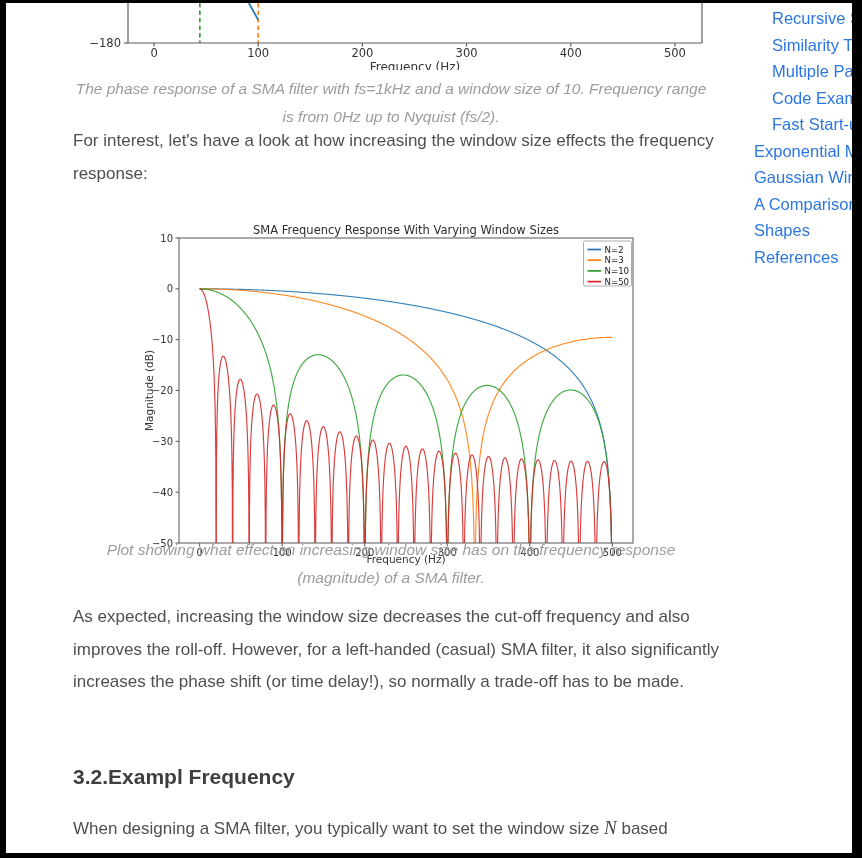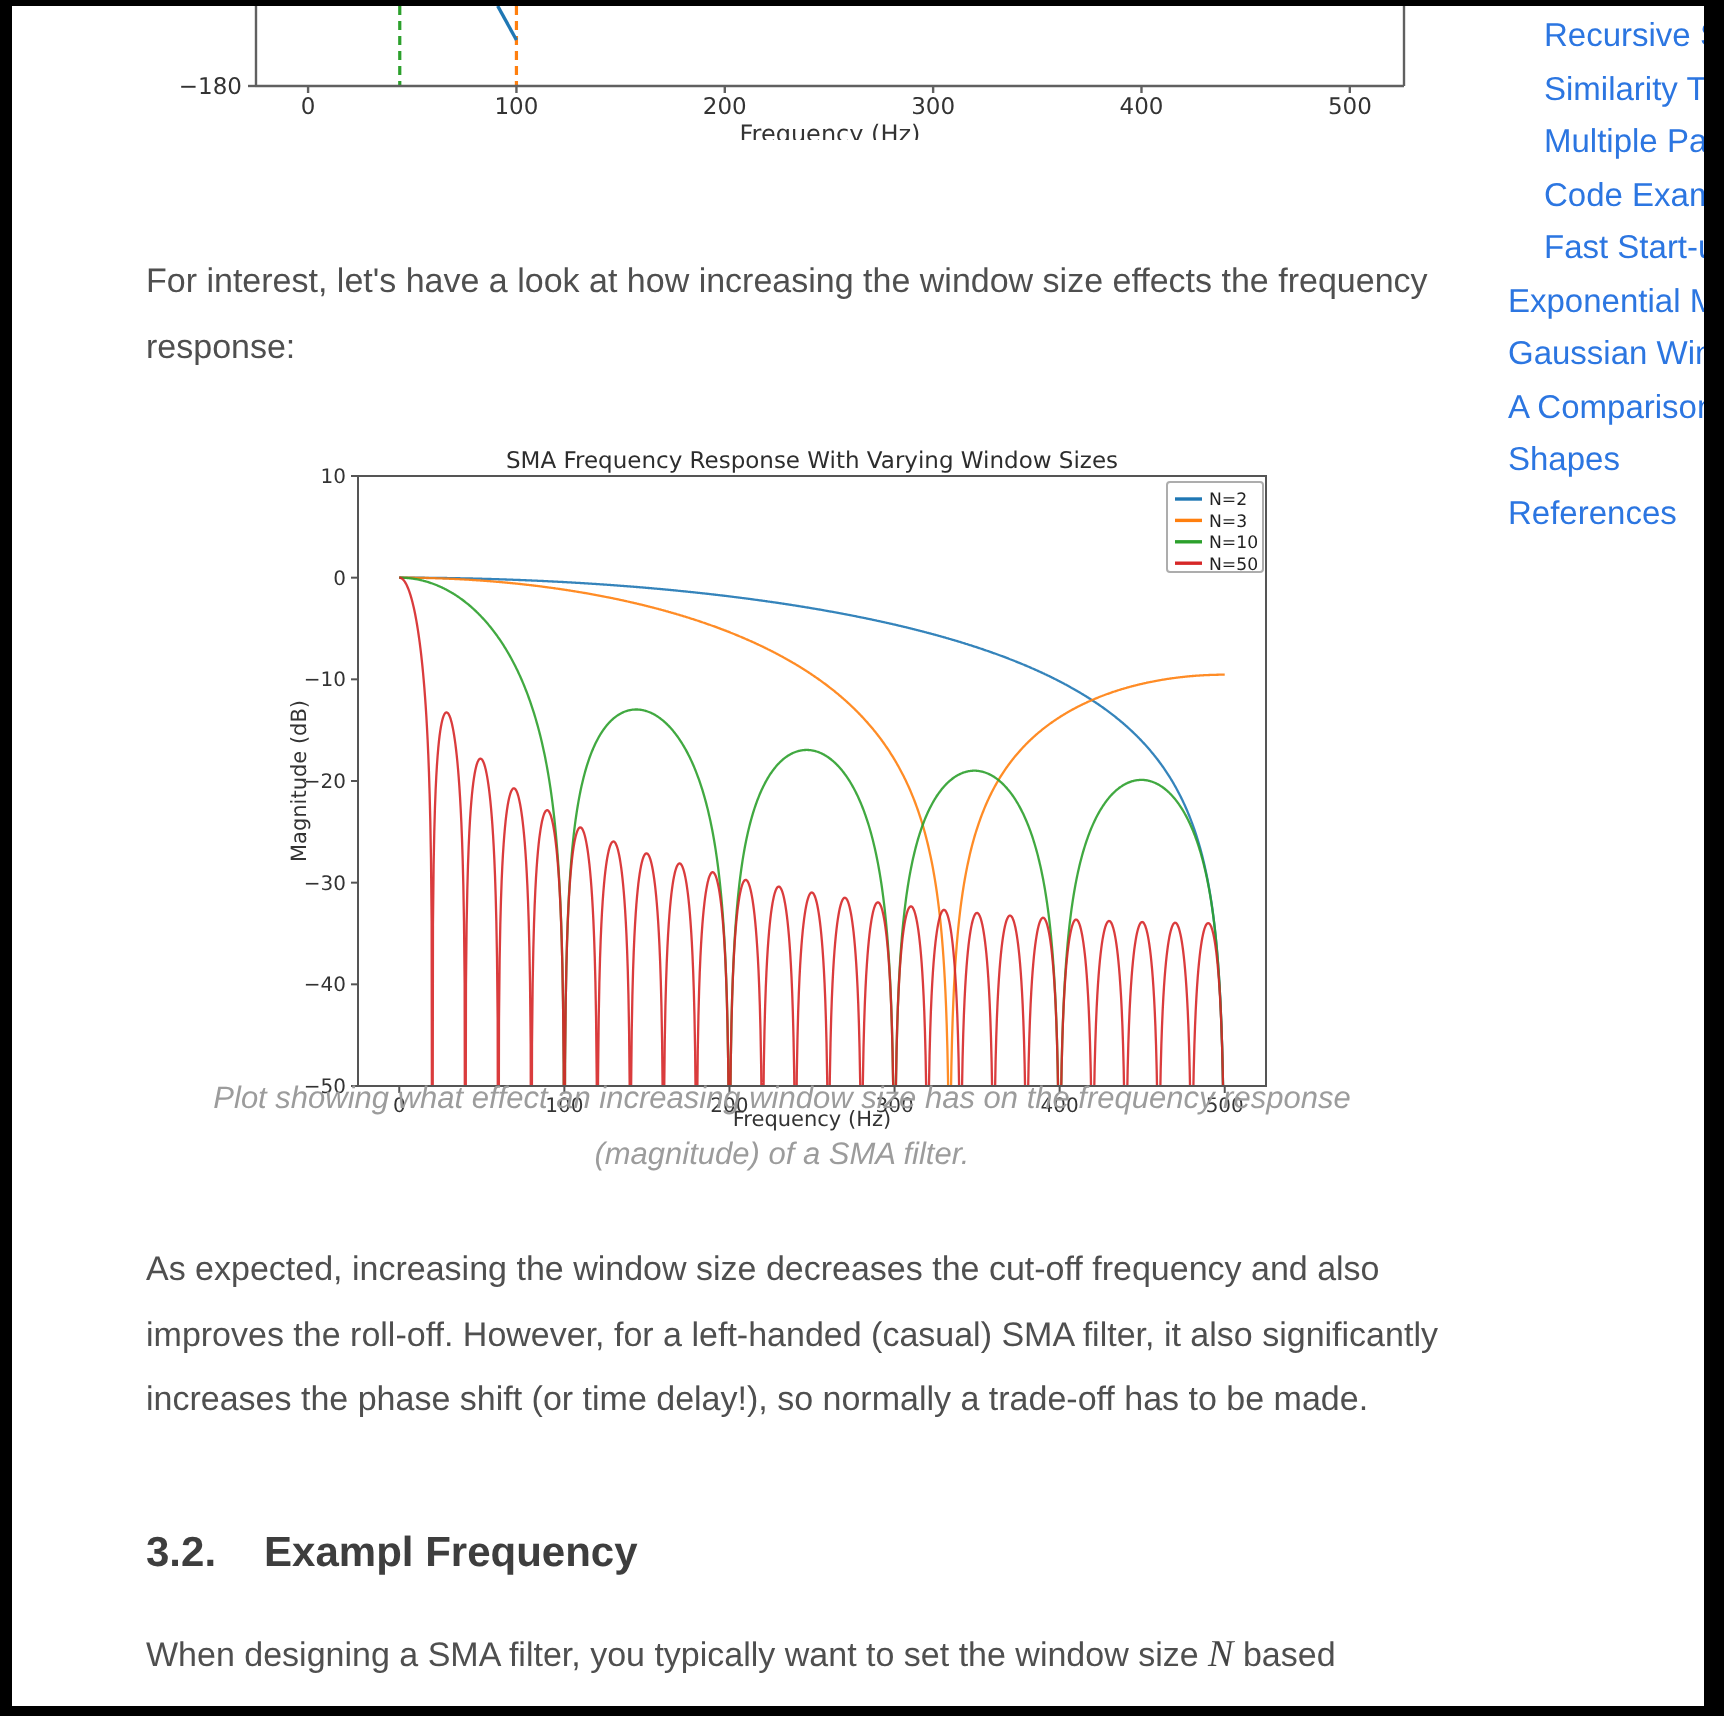--- a/index.html
+++ b/index.html
@@ -4,21 +4,21 @@
 <style>
   html,body{margin:0;padding:0;}
   body{width:862px;height:858px;background:#000;position:relative;overflow:hidden;
        font-family:"Liberation Sans", sans-serif;}
   .page{position:absolute;left:6px;top:3px;width:846px;height:850px;background:#fff;overflow:hidden;}
 
   
   .para{position:absolute;font-size:17px;line-height:32.5px;color:#4f4f4f;text-align:left;}
   .caption{position:absolute;font-style:italic;font-size:15.5px;line-height:27.5px;color:#9c9c9c;text-align:center;}
   .h3{position:absolute;font-size:21px;line-height:30px;font-weight:700;color:#3e3e3e;}
-  .h3 .hnum{margin-right:24px;}
+  .h3 .hnum{margin-right:0;}
   .mathn{font-family:"Liberation Serif", serif;font-style:italic;font-size:19px;color:#454545;}
 
   
   #sidebar{position:absolute;left:748px;top:2px;width:150px;display:flex;flex-direction:column;}
   .toc-link{color:var(--link,#2c76e1);font-size:16.5px;line-height:26.5px;text-decoration:none;
             white-space:nowrap;cursor:pointer;}
   .toc-link.lvl2{padding-left:18px;}
 
   svg text{font-family:"DejaVu Sans", sans-serif;}
   .chart{position:absolute;}
@@ -45,20 +45,21 @@
       <text x="272.39201451905626" y="54" font-size="11.5" text-anchor="middle" fill="#333">200</text>
       <line x1="376.5662431941924" y1="40" x2="376.5662431941924" y2="43.5" stroke="#606060" stroke-width="1.2"></line>
       <text x="376.5662431941924" y="54" font-size="11.5" text-anchor="middle" fill="#333">300</text>
       <line x1="480.74047186932853" y1="40" x2="480.74047186932853" y2="43.5" stroke="#606060" stroke-width="1.2"></line>
       <text x="480.74047186932853" y="54" font-size="11.5" text-anchor="middle" fill="#333">400</text>
       <line x1="584.9147005444647" y1="40" x2="584.9147005444647" y2="43.5" stroke="#606060" stroke-width="1.2"></line>
       <text x="584.9147005444647" y="54" font-size="11.5" text-anchor="middle" fill="#333">500</text>
       <text x="325" y="68" font-size="12" text-anchor="middle" fill="#333">Frequency (Hz)</text>
     </svg>
 
+  <div class="caption" style="left:67px;top:72px;width:636px;">The phase response of a SMA filter with fs=1kHz and a window size of 10. Frequency range is from 0Hz up to Nyquist (fs/2).</div>
 
   <div class="para" style="left:67px;top:122px;width:645px;">For interest, let's have a look at how increasing the window size effects the frequency response:</div>
 
   <svg id="mag-svg" class="chart" style="left:134px;top:219px;" width="522" height="346" viewBox="0 0 522 346">
       <rect x="0" y="0" width="522" height="346" fill="#fff"></rect>
       <clipPath id="plotclip">
         <rect x="39" y="16" width="454" height="305" fill="#fff"></rect>
       </clipPath>
       <g clip-path="url(#plotclip)">
         <path d="M59.64,66.83L59.97,66.83L60.30,66.83L60.63,66.83L60.96,66.83L61.29,66.83L61.62,66.83L61.95,66.84L62.28,66.84L62.61,66.84L62.94,66.84L63.27,66.84L63.60,66.84L63.93,66.84L64.26,66.84L64.59,66.84L64.92,66.84L65.25,66.84L65.58,66.84L65.91,66.85L66.24,66.85L66.57,66.85L66.90,66.85L67.23,66.85L67.56,66.85L67.89,66.86L68.22,66.86L68.55,66.86L68.88,66.86L69.21,66.86L69.54,66.86L69.87,66.87L70.20,66.87L70.53,66.87L70.86,66.87L71.19,66.88L71.52,66.88L71.85,66.88L72.18,66.88L72.51,66.89L72.84,66.89L73.17,66.89L73.50,66.89L73.83,66.90L74.16,66.90L74.49,66.90L74.82,66.91L75.15,66.91L75.49,66.91L75.82,66.92L76.15,66.92L76.48,66.92L76.81,66.93L77.14,66.93L77.47,66.94L77.80,66.94L78.13,66.94L78.46,66.95L78.79,66.95L79.12,66.95L79.45,66.96L79.78,66.96L80.11,66.97L80.44,66.97L80.77,66.98L81.10,66.98L81.43,66.99L81.76,66.99L82.09,66.99L82.42,67.00L82.75,67.00L83.08,67.01L83.41,67.01L83.74,67.02L84.07,67.02L84.40,67.03L84.73,67.04L85.06,67.04L85.39,67.05L85.72,67.05L86.05,67.06L86.38,67.06L86.71,67.07L87.04,67.07L87.37,67.08L87.70,67.09L88.03,67.09L88.36,67.10L88.69,67.10L89.02,67.11L89.35,67.12L89.68,67.12L90.01,67.13L90.34,67.14L90.67,67.14L91.00,67.15L91.33,67.16L91.66,67.16L91.99,67.17L92.32,67.18L92.65,67.18L92.98,67.19L93.31,67.20L93.65,67.20L93.98,67.21L94.31,67.22L94.64,67.23L94.97,67.23L95.30,67.24L95.63,67.25L95.96,67.26L96.29,67.26L96.62,67.27L96.95,67.28L97.28,67.29L97.61,67.30L97.94,67.30L98.27,67.31L98.60,67.32L98.93,67.33L99.26,67.34L99.59,67.35L99.92,67.35L100.25,67.36L100.58,67.37L100.91,67.38L101.24,67.39L101.57,67.40L101.90,67.41L102.23,67.42L102.56,67.43L102.89,67.43L103.22,67.44L103.55,67.45L103.88,67.46L104.21,67.47L104.54,67.48L104.87,67.49L105.20,67.50L105.53,67.51L105.86,67.52L106.19,67.53L106.52,67.54L106.85,67.55L107.18,67.56L107.51,67.57L107.84,67.58L108.17,67.59L108.50,67.60L108.83,67.61L109.16,67.62L109.49,67.63L109.82,67.64L110.15,67.65L110.48,67.67L110.81,67.68L111.14,67.69L111.47,67.70L111.81,67.71L112.14,67.72L112.47,67.73L112.80,67.74L113.13,67.75L113.46,67.77L113.79,67.78L114.12,67.79L114.45,67.80L114.78,67.81L115.11,67.82L115.44,67.84L115.77,67.85L116.10,67.86L116.43,67.87L116.76,67.89L117.09,67.90L117.42,67.91L117.75,67.92L118.08,67.93L118.41,67.95L118.74,67.96L119.07,67.97L119.40,67.99L119.73,68.00L120.06,68.01L120.39,68.02L120.72,68.04L121.05,68.05L121.38,68.06L121.71,68.08L122.04,68.09L122.37,68.10L122.70,68.12L123.03,68.13L123.36,68.14L123.69,68.16L124.02,68.17L124.35,68.19L124.68,68.20L125.01,68.21L125.34,68.23L125.67,68.24L126.00,68.26L126.33,68.27L126.66,68.29L126.99,68.30L127.32,68.31L127.65,68.33L127.98,68.34L128.31,68.36L128.64,68.37L128.97,68.39L129.30,68.40L129.63,68.42L129.97,68.43L130.30,68.45L130.63,68.46L130.96,68.48L131.29,68.50L131.62,68.51L131.95,68.53L132.28,68.54L132.61,68.56L132.94,68.57L133.27,68.59L133.60,68.61L133.93,68.62L134.26,68.64L134.59,68.65L134.92,68.67L135.25,68.69L135.58,68.70L135.91,68.72L136.24,68.74L136.57,68.75L136.90,68.77L137.23,68.79L137.56,68.80L137.89,68.82L138.22,68.84L138.55,68.86L138.88,68.87L139.21,68.89L139.54,68.91L139.87,68.92L140.20,68.94L140.53,68.96L140.86,68.98L141.19,69.00L141.52,69.01L141.85,69.03L142.18,69.05L142.51,69.07L142.84,69.09L143.17,69.10L143.50,69.12L143.83,69.14L144.16,69.16L144.49,69.18L144.82,69.20L145.15,69.21L145.48,69.23L145.81,69.25L146.14,69.27L146.47,69.29L146.80,69.31L147.13,69.33L147.46,69.35L147.79,69.37L148.13,69.39L148.46,69.41L148.79,69.43L149.12,69.44L149.45,69.46L149.78,69.48L150.11,69.50L150.44,69.52L150.77,69.54L151.10,69.56L151.43,69.58L151.76,69.60L152.09,69.62L152.42,69.65L152.75,69.67L153.08,69.69L153.41,69.71L153.74,69.73L154.07,69.75L154.40,69.77L154.73,69.79L155.06,69.81L155.39,69.83L155.72,69.85L156.05,69.88L156.38,69.90L156.71,69.92L157.04,69.94L157.37,69.96L157.70,69.98L158.03,70.00L158.36,70.03L158.69,70.05L159.02,70.07L159.35,70.09L159.68,70.11L160.01,70.14L160.34,70.16L160.67,70.18L161.00,70.20L161.33,70.23L161.66,70.25L161.99,70.27L162.32,70.29L162.65,70.32L162.98,70.34L163.31,70.36L163.64,70.39L163.97,70.41L164.30,70.43L164.63,70.46L164.96,70.48L165.29,70.50L165.62,70.53L165.95,70.55L166.29,70.57L166.62,70.60L166.95,70.62L167.28,70.65L167.61,70.67L167.94,70.70L168.27,70.72L168.60,70.74L168.93,70.77L169.26,70.79L169.59,70.82L169.92,70.84L170.25,70.87L170.58,70.89L170.91,70.92L171.24,70.94L171.57,70.97L171.90,70.99L172.23,71.02L172.56,71.04L172.89,71.07L173.22,71.09L173.55,71.12L173.88,71.15L174.21,71.17L174.54,71.20L174.87,71.22L175.20,71.25L175.53,71.28L175.86,71.30L176.19,71.33L176.52,71.35L176.85,71.38L177.18,71.41L177.51,71.43L177.84,71.46L178.17,71.49L178.50,71.51L178.83,71.54L179.16,71.57L179.49,71.60L179.82,71.62L180.15,71.65L180.48,71.68L180.81,71.71L181.14,71.73L181.47,71.76L181.80,71.79L182.13,71.82L182.46,71.84L182.79,71.87L183.12,71.90L183.45,71.93L183.78,71.96L184.11,71.99L184.45,72.01L184.78,72.04L185.11,72.07L185.44,72.10L185.77,72.13L186.10,72.16L186.43,72.19L186.76,72.22L187.09,72.25L187.42,72.27L187.75,72.30L188.08,72.33L188.41,72.36L188.74,72.39L189.07,72.42L189.40,72.45L189.73,72.48L190.06,72.51L190.39,72.54L190.72,72.57L191.05,72.60L191.38,72.63L191.71,72.66L192.04,72.69L192.37,72.72L192.70,72.76L193.03,72.79L193.36,72.82L193.69,72.85L194.02,72.88L194.35,72.91L194.68,72.94L195.01,72.97L195.34,73.00L195.67,73.04L196.00,73.07L196.33,73.10L196.66,73.13L196.99,73.16L197.32,73.20L197.65,73.23L197.98,73.26L198.31,73.29L198.64,73.32L198.97,73.36L199.30,73.39L199.63,73.42L199.96,73.45L200.29,73.49L200.62,73.52L200.95,73.55L201.28,73.59L201.61,73.62L201.94,73.65L202.27,73.69L202.61,73.72L202.94,73.75L203.27,73.79L203.60,73.82L203.93,73.86L204.26,73.89L204.59,73.92L204.92,73.96L205.25,73.99L205.58,74.03L205.91,74.06L206.24,74.10L206.57,74.13L206.90,74.16L207.23,74.20L207.56,74.23L207.89,74.27L208.22,74.30L208.55,74.34L208.88,74.38L209.21,74.41L209.54,74.45L209.87,74.48L210.20,74.52L210.53,74.55L210.86,74.59L211.19,74.63L211.52,74.66L211.85,74.70L212.18,74.73L212.51,74.77L212.84,74.81L213.17,74.84L213.50,74.88L213.83,74.92L214.16,74.95L214.49,74.99L214.82,75.03L215.15,75.07L215.48,75.10L215.81,75.14L216.14,75.18L216.47,75.22L216.80,75.25L217.13,75.29L217.46,75.33L217.79,75.37L218.12,75.41L218.45,75.44L218.78,75.48L219.11,75.52L219.44,75.56L219.77,75.60L220.10,75.64L220.43,75.68L220.77,75.71L221.10,75.75L221.43,75.79L221.76,75.83L222.09,75.87L222.42,75.91L222.75,75.95L223.08,75.99L223.41,76.03L223.74,76.07L224.07,76.11L224.40,76.15L224.73,76.19L225.06,76.23L225.39,76.27L225.72,76.31L226.05,76.35L226.38,76.39L226.71,76.43L227.04,76.48L227.37,76.52L227.70,76.56L228.03,76.60L228.36,76.64L228.69,76.68L229.02,76.72L229.35,76.77L229.68,76.81L230.01,76.85L230.34,76.89L230.67,76.93L231.00,76.98L231.33,77.02L231.66,77.06L231.99,77.10L232.32,77.15L232.65,77.19L232.98,77.23L233.31,77.28L233.64,77.32L233.97,77.36L234.30,77.41L234.63,77.45L234.96,77.49L235.29,77.54L235.62,77.58L235.95,77.62L236.28,77.67L236.61,77.71L236.94,77.76L237.27,77.80L237.60,77.85L237.93,77.89L238.26,77.94L238.59,77.98L238.93,78.03L239.26,78.07L239.59,78.12L239.92,78.16L240.25,78.21L240.58,78.25L240.91,78.30L241.24,78.34L241.57,78.39L241.90,78.44L242.23,78.48L242.56,78.53L242.89,78.57L243.22,78.62L243.55,78.67L243.88,78.72L244.21,78.76L244.54,78.81L244.87,78.86L245.20,78.90L245.53,78.95L245.86,79.00L246.19,79.05L246.52,79.09L246.85,79.14L247.18,79.19L247.51,79.24L247.84,79.29L248.17,79.33L248.50,79.38L248.83,79.43L249.16,79.48L249.49,79.53L249.82,79.58L250.15,79.63L250.48,79.68L250.81,79.73L251.14,79.78L251.47,79.82L251.80,79.87L252.13,79.92L252.46,79.97L252.79,80.02L253.12,80.07L253.45,80.12L253.78,80.18L254.11,80.23L254.44,80.28L254.77,80.33L255.10,80.38L255.43,80.43L255.76,80.48L256.09,80.53L256.42,80.58L256.75,80.64L257.09,80.69L257.42,80.74L257.75,80.79L258.08,80.84L258.41,80.90L258.74,80.95L259.07,81.00L259.40,81.05L259.73,81.11L260.06,81.16L260.39,81.21L260.72,81.27L261.05,81.32L261.38,81.37L261.71,81.43L262.04,81.48L262.37,81.53L262.70,81.59L263.03,81.64L263.36,81.70L263.69,81.75L264.02,81.81L264.35,81.86L264.68,81.91L265.01,81.97L265.34,82.03L265.67,82.08L266.00,82.14L266.33,82.19L266.66,82.25L266.99,82.30L267.32,82.36L267.65,82.41L267.98,82.47L268.31,82.53L268.64,82.58L268.97,82.64L269.30,82.70L269.63,82.75L269.96,82.81L270.29,82.87L270.62,82.93L270.95,82.98L271.28,83.04L271.61,83.10L271.94,83.16L272.27,83.22L272.60,83.27L272.93,83.33L273.26,83.39L273.59,83.45L273.92,83.51L274.25,83.57L274.58,83.63L274.91,83.69L275.25,83.75L275.58,83.80L275.91,83.86L276.24,83.92L276.57,83.98L276.90,84.04L277.23,84.11L277.56,84.17L277.89,84.23L278.22,84.29L278.55,84.35L278.88,84.41L279.21,84.47L279.54,84.53L279.87,84.59L280.20,84.66L280.53,84.72L280.86,84.78L281.19,84.84L281.52,84.90L281.85,84.97L282.18,85.03L282.51,85.09L282.84,85.16L283.17,85.22L283.50,85.28L283.83,85.35L284.16,85.41L284.49,85.47L284.82,85.54L285.15,85.60L285.48,85.66L285.81,85.73L286.14,85.79L286.47,85.86L286.80,85.92L287.13,85.99L287.46,86.05L287.79,86.12L288.12,86.19L288.45,86.25L288.78,86.32L289.11,86.38L289.44,86.45L289.77,86.52L290.10,86.58L290.43,86.65L290.76,86.72L291.09,86.78L291.42,86.85L291.75,86.92L292.08,86.99L292.41,87.05L292.74,87.12L293.07,87.19L293.41,87.26L293.74,87.33L294.07,87.40L294.40,87.46L294.73,87.53L295.06,87.60L295.39,87.67L295.72,87.74L296.05,87.81L296.38,87.88L296.71,87.95L297.04,88.02L297.37,88.09L297.70,88.16L298.03,88.23L298.36,88.31L298.69,88.38L299.02,88.45L299.35,88.52L299.68,88.59L300.01,88.66L300.34,88.74L300.67,88.81L301.00,88.88L301.33,88.95L301.66,89.03L301.99,89.10L302.32,89.17L302.65,89.25L302.98,89.32L303.31,89.39L303.64,89.47L303.97,89.54L304.30,89.62L304.63,89.69L304.96,89.77L305.29,89.84L305.62,89.92L305.95,89.99L306.28,90.07L306.61,90.14L306.94,90.22L307.27,90.30L307.60,90.37L307.93,90.45L308.26,90.53L308.59,90.60L308.92,90.68L309.25,90.76L309.58,90.84L309.91,90.91L310.24,90.99L310.57,91.07L310.90,91.15L311.23,91.23L311.57,91.31L311.90,91.39L312.23,91.46L312.56,91.54L312.89,91.62L313.22,91.70L313.55,91.78L313.88,91.86L314.21,91.95L314.54,92.03L314.87,92.11L315.20,92.19L315.53,92.27L315.86,92.35L316.19,92.43L316.52,92.52L316.85,92.60L317.18,92.68L317.51,92.76L317.84,92.85L318.17,92.93L318.50,93.01L318.83,93.10L319.16,93.18L319.49,93.27L319.82,93.35L320.15,93.44L320.48,93.52L320.81,93.61L321.14,93.69L321.47,93.78L321.80,93.86L322.13,93.95L322.46,94.03L322.79,94.12L323.12,94.21L323.45,94.30L323.78,94.38L324.11,94.47L324.44,94.56L324.77,94.65L325.10,94.73L325.43,94.82L325.76,94.91L326.09,95.00L326.42,95.09L326.75,95.18L327.08,95.27L327.41,95.36L327.74,95.45L328.07,95.54L328.40,95.63L328.73,95.72L329.06,95.81L329.39,95.90L329.73,96.00L330.06,96.09L330.39,96.18L330.72,96.27L331.05,96.37L331.38,96.46L331.71,96.55L332.04,96.65L332.37,96.74L332.70,96.83L333.03,96.93L333.36,97.02L333.69,97.12L334.02,97.21L334.35,97.31L334.68,97.41L335.01,97.50L335.34,97.60L335.67,97.70L336.00,97.79L336.33,97.89L336.66,97.99L336.99,98.08L337.32,98.18L337.65,98.28L337.98,98.38L338.31,98.48L338.64,98.58L338.97,98.68L339.30,98.78L339.63,98.88L339.96,98.98L340.29,99.08L340.62,99.18L340.95,99.28L341.28,99.38L341.61,99.49L341.94,99.59L342.27,99.69L342.60,99.79L342.93,99.90L343.26,100.00L343.59,100.10L343.92,100.21L344.25,100.31L344.58,100.42L344.91,100.52L345.24,100.63L345.57,100.73L345.90,100.84L346.23,100.95L346.56,101.05L346.89,101.16L347.22,101.27L347.55,101.38L347.89,101.48L348.22,101.59L348.55,101.70L348.88,101.81L349.21,101.92L349.54,102.03L349.87,102.14L350.20,102.25L350.53,102.36L350.86,102.47L351.19,102.58L351.52,102.69L351.85,102.81L352.18,102.92L352.51,103.03L352.84,103.15L353.17,103.26L353.50,103.37L353.83,103.49L354.16,103.60L354.49,103.72L354.82,103.83L355.15,103.95L355.48,104.06L355.81,104.18L356.14,104.30L356.47,104.42L356.80,104.53L357.13,104.65L357.46,104.77L357.79,104.89L358.12,105.01L358.45,105.13L358.78,105.25L359.11,105.37L359.44,105.49L359.77,105.61L360.10,105.73L360.43,105.85L360.76,105.98L361.09,106.10L361.42,106.22L361.75,106.35L362.08,106.47L362.41,106.59L362.74,106.72L363.07,106.85L363.40,106.97L363.73,107.10L364.06,107.22L364.39,107.35L364.72,107.48L365.05,107.61L365.38,107.73L365.71,107.86L366.05,107.99L366.38,108.12L366.71,108.25L367.04,108.38L367.37,108.52L367.70,108.65L368.03,108.78L368.36,108.91L368.69,109.04L369.02,109.18L369.35,109.31L369.68,109.45L370.01,109.58L370.34,109.72L370.67,109.85L371.00,109.99L371.33,110.13L371.66,110.26L371.99,110.40L372.32,110.54L372.65,110.68L372.98,110.82L373.31,110.96L373.64,111.10L373.97,111.24L374.30,111.38L374.63,111.52L374.96,111.66L375.29,111.81L375.62,111.95L375.95,112.10L376.28,112.24L376.61,112.38L376.94,112.53L377.27,112.68L377.60,112.82L377.93,112.97L378.26,113.12L378.59,113.27L378.92,113.42L379.25,113.57L379.58,113.72L379.91,113.87L380.24,114.02L380.57,114.17L380.90,114.32L381.23,114.48L381.56,114.63L381.89,114.78L382.22,114.94L382.55,115.10L382.88,115.25L383.21,115.41L383.54,115.57L383.87,115.72L384.21,115.88L384.54,116.04L384.87,116.20L385.20,116.36L385.53,116.52L385.86,116.69L386.19,116.85L386.52,117.01L386.85,117.18L387.18,117.34L387.51,117.51L387.84,117.67L388.17,117.84L388.50,118.01L388.83,118.18L389.16,118.35L389.49,118.51L389.82,118.69L390.15,118.86L390.48,119.03L390.81,119.20L391.14,119.37L391.47,119.55L391.80,119.72L392.13,119.90L392.46,120.08L392.79,120.25L393.12,120.43L393.45,120.61L393.78,120.79L394.11,120.97L394.44,121.15L394.77,121.33L395.10,121.51L395.43,121.70L395.76,121.88L396.09,122.07L396.42,122.25L396.75,122.44L397.08,122.63L397.41,122.82L397.74,123.01L398.07,123.20L398.40,123.39L398.73,123.58L399.06,123.78L399.39,123.97L399.72,124.16L400.05,124.36L400.38,124.56L400.71,124.76L401.04,124.95L401.37,125.15L401.70,125.36L402.03,125.56L402.37,125.76L402.70,125.96L403.03,126.17L403.36,126.37L403.69,126.58L404.02,126.79L404.35,127.00L404.68,127.21L405.01,127.42L405.34,127.63L405.67,127.84L406.00,128.06L406.33,128.27L406.66,128.49L406.99,128.71L407.32,128.93L407.65,129.15L407.98,129.37L408.31,129.59L408.64,129.82L408.97,130.04L409.30,130.27L409.63,130.49L409.96,130.72L410.29,130.95L410.62,131.18L410.95,131.42L411.28,131.65L411.61,131.88L411.94,132.12L412.27,132.36L412.60,132.60L412.93,132.84L413.26,133.08L413.59,133.32L413.92,133.57L414.25,133.81L414.58,134.06L414.91,134.31L415.24,134.56L415.57,134.81L415.90,135.07L416.23,135.32L416.56,135.58L416.89,135.84L417.22,136.10L417.55,136.36L417.88,136.62L418.21,136.88L418.54,137.15L418.87,137.42L419.20,137.69L419.53,137.96L419.86,138.23L420.19,138.51L420.53,138.78L420.86,139.06L421.19,139.34L421.52,139.62L421.85,139.91L422.18,140.20L422.51,140.48L422.84,140.77L423.17,141.06L423.50,141.36L423.83,141.65L424.16,141.95L424.49,142.25L424.82,142.55L425.15,142.86L425.48,143.17L425.81,143.47L426.14,143.79L426.47,144.10L426.80,144.41L427.13,144.73L427.46,145.05L427.79,145.38L428.12,145.70L428.45,146.03L428.78,146.36L429.11,146.69L429.44,147.03L429.77,147.36L430.10,147.70L430.43,148.05L430.76,148.39L431.09,148.74L431.42,149.09L431.75,149.45L432.08,149.81L432.41,150.17L432.74,150.53L433.07,150.90L433.40,151.27L433.73,151.64L434.06,152.02L434.39,152.40L434.72,152.78L435.05,153.17L435.38,153.56L435.71,153.95L436.04,154.35L436.37,154.75L436.70,155.15L437.03,155.56L437.36,155.97L437.69,156.39L438.02,156.81L438.35,157.23L438.69,157.66L439.02,158.09L439.35,158.53L439.68,158.97L440.01,159.42L440.34,159.87L440.67,160.32L441.00,160.78L441.33,161.25L441.66,161.72L441.99,162.19L442.32,162.67L442.65,163.16L442.98,163.65L443.31,164.15L443.64,164.65L443.97,165.16L444.30,165.67L444.63,166.19L444.96,166.72L445.29,167.25L445.62,167.79L445.95,168.34L446.28,168.89L446.61,169.45L446.94,170.02L447.27,170.60L447.60,171.18L447.93,171.77L448.26,172.37L448.59,172.98L448.92,173.59L449.25,174.22L449.58,174.85L449.91,175.50L450.24,176.15L450.57,176.81L450.90,177.48L451.23,178.17L451.56,178.86L451.89,179.57L452.22,180.28L452.55,181.01L452.88,181.75L453.21,182.50L453.54,183.27L453.87,184.05L454.20,184.85L454.53,185.65L454.86,186.48L455.19,187.32L455.52,188.17L455.85,189.05L456.18,189.94L456.51,190.85L456.85,191.78L457.18,192.72L457.51,193.69L457.84,194.69L458.17,195.70L458.50,196.74L458.83,197.80L459.16,198.89L459.49,200.01L459.82,201.15L460.15,202.33L460.48,203.54L460.81,204.78L461.14,206.06L461.47,207.38L461.80,208.74L462.13,210.14L462.46,211.58L462.79,213.08L463.12,214.63L463.45,216.23L463.78,217.90L464.11,219.63L464.44,221.43L464.77,223.31L465.10,225.27L465.43,227.33L465.76,229.48L466.09,231.74L466.42,234.13L466.75,236.65L467.08,239.33L467.41,242.18L467.74,245.23L468.07,248.50L468.40,252.03L468.73,255.87L469.06,260.08L469.39,264.73L469.72,269.93L470.05,275.83L470.38,282.64L470.71,290.69L471.04,300.54L471.37,313.24L471.70,331.14L472.03,361.75L472.36,473.50" fill="none" stroke="#1f77b4" stroke-width="1.15" stroke-opacity="0.9" stroke-linejoin="round"></path>
@@ -102,21 +103,21 @@
       <line x1="447.5" y1="38.2" x2="461" y2="38.2" stroke="#ff7f0e" stroke-width="1.7"></line>
       <text x="464.5" y="41.400000000000006" font-size="8.6" text-anchor="start" fill="#222">N=3</text>
       <line x1="447.5" y1="48.9" x2="461" y2="48.9" stroke="#2ca02c" stroke-width="1.7"></line>
       <text x="464.5" y="52.1" font-size="8.6" text-anchor="start" fill="#222">N=10</text>
       <line x1="447.5" y1="59.599999999999994" x2="461" y2="59.599999999999994" stroke="#d62728" stroke-width="1.7"></line>
       <text x="464.5" y="62.8" font-size="8.6" text-anchor="start" fill="#222">N=50</text>
     </svg>
 
   <div class="caption" style="left:67px;top:533px;width:636px;">Plot showing what effect an increasing window size has on the frequency response (magnitude) of a SMA filter.</div>
 
-  <div class="para" style="left:67px;top:616px;width:648px;">As expected, increasing the window size decreases the cut-off frequency and also improves the roll-off. However, for a left-handed (casual) SMA filter, it also significantly increases the phase shift (or time delay!), so normally a trade-off has to be made.</div>
+  <div class="para" style="left:67px;top:598px;width:648px;">As expected, increasing the window size decreases the cut-off frequency and also improves the roll-off. However, for a left-handed (casual) SMA filter, it also significantly increases the phase shift (or time delay!), so normally a trade-off has to be made.</div>
 
   <div class="h3" style="left:67px;top:759px;">
     <span class="hnum">3.2.</span><span>Exampl Frequency</span>
   </div>
 
   <div class="para" style="left:67px;top:809px;width:660px;"><span>When designing a SMA filter, you typically want to set the window size </span><span class="mathn">N</span><span> based</span></div>
 
   <nav id="sidebar">
       <a class="toc-link lvl2" href="#">Recursive Sli</a>
       <a class="toc-link lvl2" href="#">Similarity To C</a>

